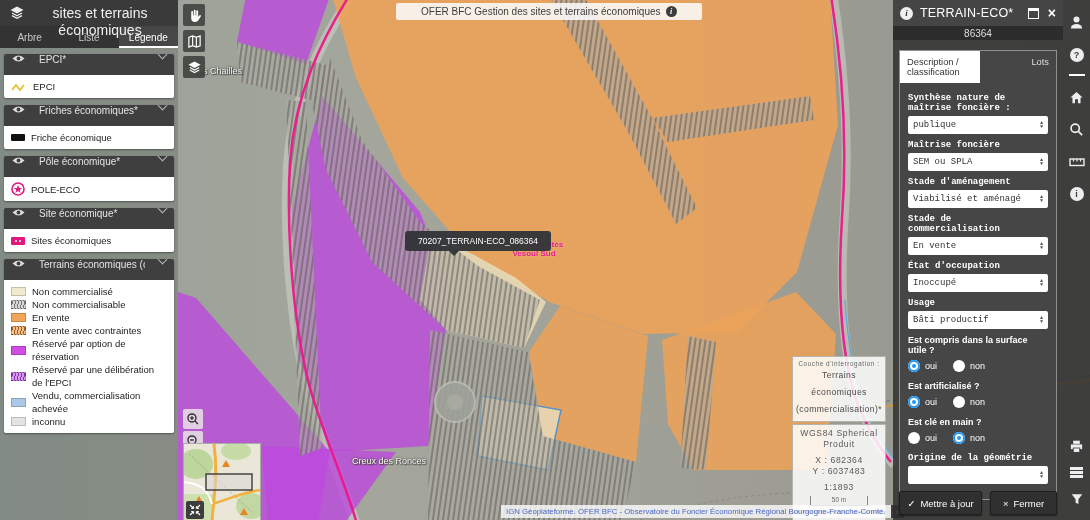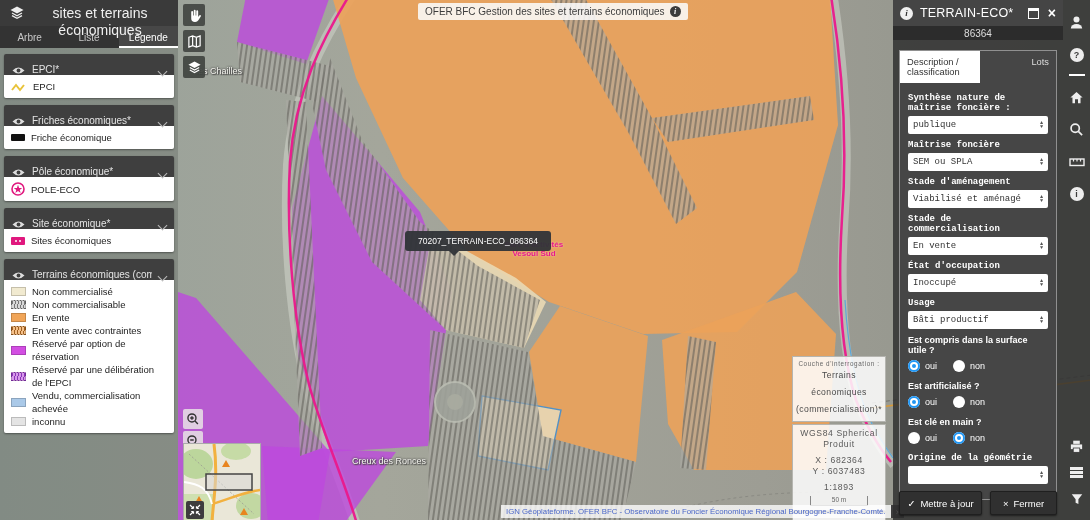--- a/index.html
+++ b/index.html
@@ -14,21 +14,21 @@
     text-shadow:0 0 2px #555,0 0 2px #555,1px 1px 1px #444;pointer-events:none;}
   .map-label.pink{color:#e8188a;font-weight:bold;font-size:8px;line-height:9px;
     text-shadow:0 0 2px rgba(255,255,255,.5);text-align:center;}
 
   .tooltip{position:absolute;left:405px;top:231px;width:146px;height:20px;
     background:rgba(48,52,56,.95);border-radius:3px;color:#fff;font-size:8.5px;
     display:flex;align-items:center;justify-content:center;z-index:6;}
   .tooltip:after{content:"";position:absolute;left:44px;top:20px;border:5px solid transparent;
     border-top-color:rgba(48,52,56,.95);}
 
-  .banner{position:absolute;left:418px;top:3px;height:17px;padding:0 7px;z-index:5;
+  .banner{position:absolute;left:396px;top:3px;height:17px;padding:0 25px;z-index:5;
     background:rgba(250,250,250,.88);border-radius:2px;display:flex;align-items:center;gap:5px;
     font-size:10px;color:#3c3c3c;}
   .circ-i{width:11px;height:11px;border-radius:50%;background:#3c3c3c;color:#fff;
     font-size:8px;font-weight:bold;display:flex;align-items:center;justify-content:center;
     font-family:"Liberation Serif",serif;font-style:italic;}
 
   
   .map-tools{position:absolute;left:183px;top:4px;display:flex;flex-direction:column;gap:4px;z-index:5;}
   .tool-btn{width:22px;height:22px;background:rgba(50,52,50,.78);border-radius:2px;
     display:flex;align-items:center;justify-content:center;cursor:pointer;}
@@ -71,21 +71,21 @@
   .sb-header{position:relative;height:26px;background:#3a3a3a;z-index:3;}
   .sb-licon{position:absolute;left:9px;top:5px;}
   .sb-title{position:absolute;left:28px;top:5px;width:144px;text-align:center;color:#f0f0f0;
     font-size:14px;line-height:16.5px;pointer-events:none;z-index:4;}
   .sb-tabs{display:flex;background:#333;height:22px;position:relative;z-index:2;}
   .sb-tab{flex:1;display:flex;align-items:center;justify-content:center;font-size:10px;
     color:#c8c8c8;cursor:pointer;}
   .sb-tab.active{background:#474747;color:#fff;box-shadow:inset 0 -2px 0 #fff;}
   .cards{padding:6px 4px;display:flex;flex-direction:column;gap:7px;}
   .card{border-radius:2px;overflow:hidden;box-shadow:0 1px 2px rgba(0,0,0,.4);}
-  .card-head{height:21px;background:#3f3f3f;display:flex;align-items:flex-end;gap:7px;
+  .card-head{height:21px;background:#3f3f3f;display:flex;align-items:flex-start;gap:14px;
     padding:0 8px;color:#e4e4e4;font-size:10px;cursor:pointer;}
   .card-head .ttl{flex:1;white-space:nowrap;overflow:hidden;}
   .chev{width:6px;height:6px;border-right:1.5px solid #bbb;border-bottom:1.5px solid #bbb;
     transform:rotate(45deg);margin-top:-3px;}
   .card-body{background:#fff;padding:5px 7px;}
   .leg-row{display:flex;align-items:center;gap:6px;font-size:9.5px;color:#222;line-height:13px;}
   .sw{width:13px;height:7px;border:1px solid rgba(0,0,0,.18);flex:0 0 13px;}
   .sw0{background:#f1ead0}
   .sw1{background:repeating-linear-gradient(100deg,#777 0 1px,#d8d8d8 1px 3px)}
   .sw2{background:#f1a558}

